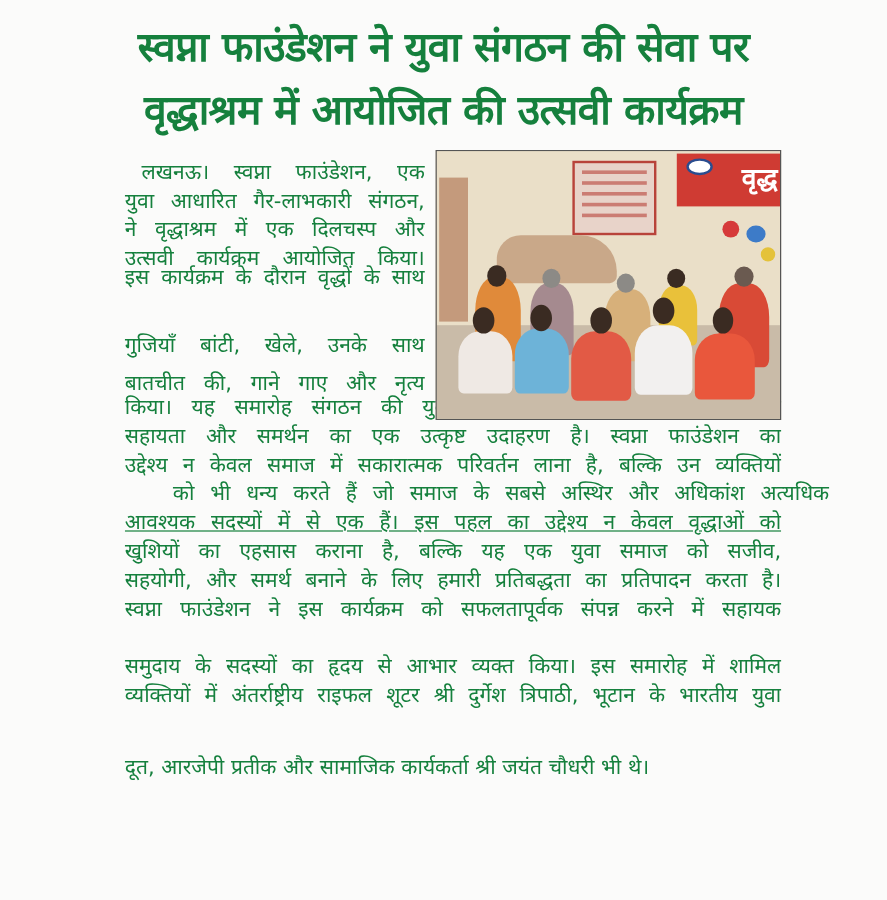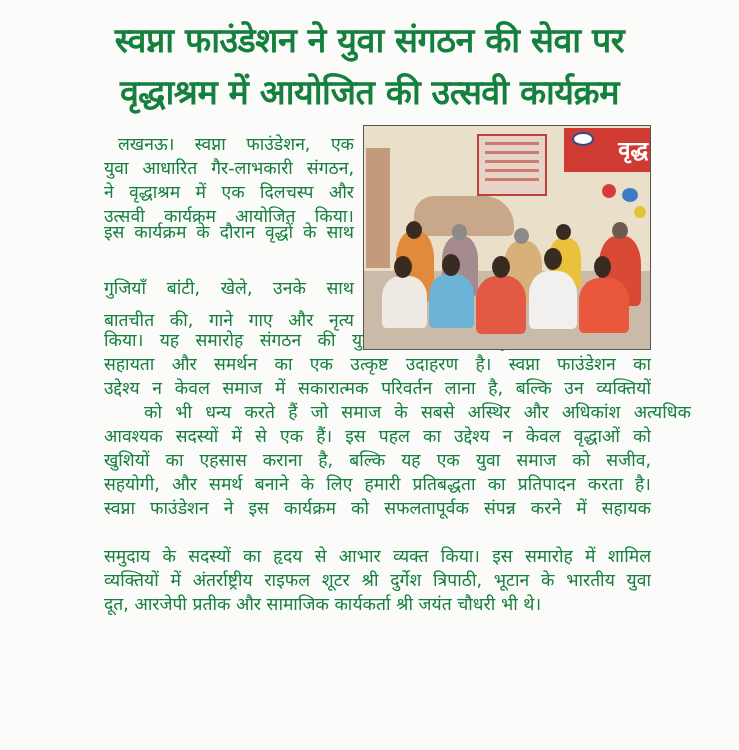--- a/index.html
+++ b/index.html
@@ -12,21 +12,21 @@
       position: absolute; left: 0; top: 14px; width: 739px; text-align: center;
       font-weight: bold; font-size: 34px; line-height: 52px; color: #15803d;
       letter-spacing: -0.5px;
     }
     .headline div { white-space: nowrap; }
     .article { position: absolute; left: 0; top: 0; width: 739px; height: 750px; }
     .line {
       position: absolute; font-size: 17.5px; line-height: 24px; white-space: nowrap;
       color: #15803d; text-align: justify; text-align-last: justify; overflow: hidden;
     }
-    .line.last { text-align-last: left; }
+    .line.last { text-align-last: left; margin-top: 36px; }
     .photo {
       position: absolute; left: 363px; top: 125px; width: 288px; height: 225px;
       border: 1.5px solid #555; box-sizing: border-box; overflow: hidden;
       background: #e9dcc3;
     }
     .photo .wall { position: absolute; left: 0; top: 0; width: 100%; height: 65%; background: #eadfc8; }
     .photo .floor { position: absolute; left: 0; bottom: 0; width: 100%; height: 35%; background: #c9bba8; }
     .photo .door { position: absolute; left: 2px; top: 22px; width: 24px; height: 120px; background: #c49a7c; }
     .photo .banner1 {
       position: absolute; left: 113px; top: 8px; width: 70px; height: 62px;
@@ -62,21 +62,21 @@
   <div class="line" style="left:104px;top:180px;width:250px;">ने वृद्धाश्रम में एक दिलचस्प और</div>
   <div class="line" style="left:104px;top:204px;width:250px;">उत्सवी कार्यक्रम आयोजित किया।</div>
   <div class="line" style="left:104px;top:220px;width:250px;">इस कार्यक्रम के दौरान वृद्धों के साथ</div>
   <div class="line" style="left:104px;top:276px;width:250px;">गुजियाँ बांटी, खेले, उनके साथ</div>
   <div class="line" style="left:104px;top:308px;width:250px;">बातचीत की, गाने गाए और नृत्य</div>
 
   <div class="line" style="left:104px;top:328px;width:547px;">किया। यह समारोह संगठन की युवा सदस्यों द्वारा वृद्धाश्रम में सामाजिक</div>
   <div class="line" style="left:104px;top:352px;width:547px;">सहायता और समर्थन का एक उत्कृष्ट उदाहरण है। स्वप्ना फाउंडेशन का</div>
   <div class="line" style="left:104px;top:376px;width:547px;">उद्देश्य न केवल समाज में सकारात्मक परिवर्तन लाना है, बल्कि उन व्यक्तियों</div>
   <div class="line" style="left:117px;top:400px;width:547px;margin-left:27px;">को भी धन्य करते हैं जो समाज के सबसे अस्थिर और अधिकांश अत्यधिक</div>
-  <div class="line" style="left:104px;top:424px;width:547px;">आवश्यक सदस्यों में से एक हैं। इस पहल का उद्देश्य न केवल वृद्धाओं को</div>
+  <div class="line" style="left:104px;top:424px;width:547px;text-decoration:underline;">आवश्यक सदस्यों में से एक हैं। इस पहल का उद्देश्य न केवल वृद्धाओं को</div>
   <div class="line" style="left:104px;top:448px;width:547px;">खुशियों का एहसास कराना है, बल्कि यह एक युवा समाज को सजीव,</div>
   <div class="line" style="left:104px;top:472px;width:547px;">सहयोगी, और समर्थ बनाने के लिए हमारी प्रतिबद्धता का प्रतिपादन करता है।</div>
   <div class="line" style="left:104px;top:496px;width:547px;">स्वप्ना फाउंडेशन ने इस कार्यक्रम को सफलतापूर्वक संपन्न करने में सहायक</div>
   <div class="line" style="left:104px;top:544px;width:547px;">समुदाय के सदस्यों का हृदय से आभार व्यक्त किया। इस समारोह में शामिल</div>
   <div class="line" style="left:104px;top:568px;width:547px;">व्यक्तियों में अंतर्राष्ट्रीय राइफल शूटर श्री दुर्गेश त्रिपाठी, भूटान के भारतीय युवा</div>
   <div class="line last" style="left:104px;top:592px;width:547px;">दूत, आरजेपी प्रतीक और सामाजिक कार्यकर्ता श्री जयंत चौधरी भी थे।</div>
 </div>
 
 <div class="photo">
   <div class="wall"></div>

